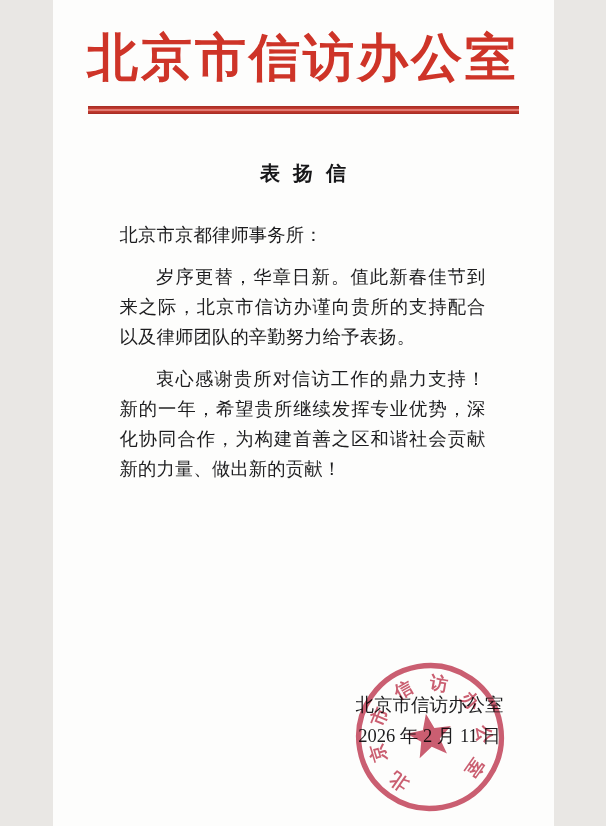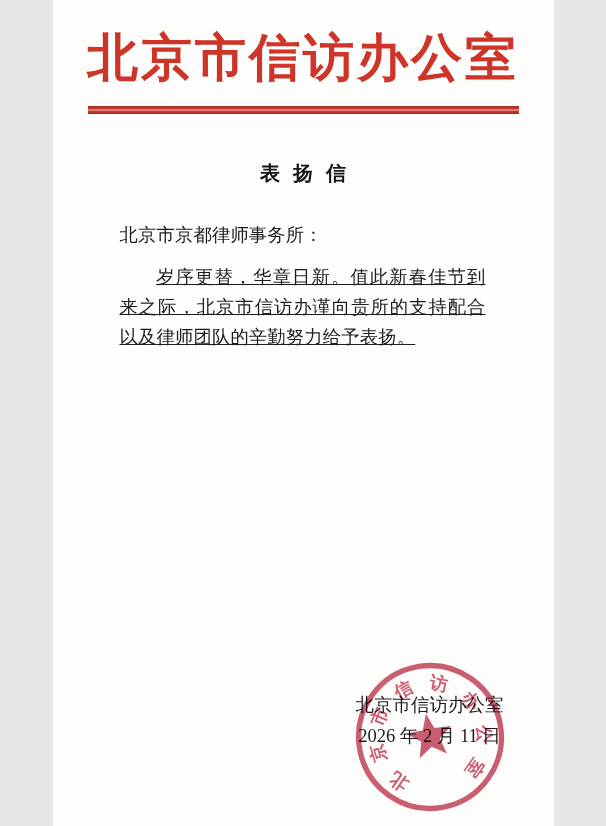--- a/index.html
+++ b/index.html
@@ -46,21 +46,21 @@
   .body-text{
     margin:30px 56px 0 55px;
   }
   .body-text p{
     margin:12px;
     font-size:18.3px;
     line-height:30px;
     text-align:justify;
     letter-spacing:0.2px;
   }
-  .body-text p.para{ text-indent:2em;text-decoration:underline; }
+  .body-text p.para{ text-indent:2em; }
   
   .signature{
     position:absolute;
     top:690px;
     left:252px;
     width:250px;
     text-align:center;
     font-size:18.5px;
     line-height:31px;
     z-index:2;
@@ -93,20 +93,21 @@
   <header>
     <h1 class="letterhead-org">北京市信访办公室</h1>
     <div class="red-rule"></div>
   </header>
 
   <h2 class="letter-title">表扬信</h2>
 
   <main class="body-text">
     <p class="recipient">北京市京都律师事务所：</p>
     <p class="para">岁序更替，华章日新。值此新春佳节到来之际，北京市信访办谨向贵所的支持配合以及律师团队的辛勤努力给予表扬。</p>
+    <p class="para">衷心感谢贵所对信访工作的鼎力支持！新的一年，希望贵所继续发挥专业优势，深化协同合作，为构建首善之区和谐社会贡献新的力量、做出新的贡献！</p>
   </main>
 
   <div class="signature">
     <div>北京市信访办公室</div>
     <div>2026 年 2 月 11 日</div>
   </div>
 
   <svg class="seal" viewBox="0 0 150 150" xmlns="http://www.w3.org/2000/svg">
     <circle cx="75" cy="75" r="69.5" fill="none" stroke="#c5495e" stroke-width="5.2"></circle>
     <text text-anchor="middle" dominant-baseline="middle" transform="translate(38.9,111.1) rotate(-135)">北</text>

